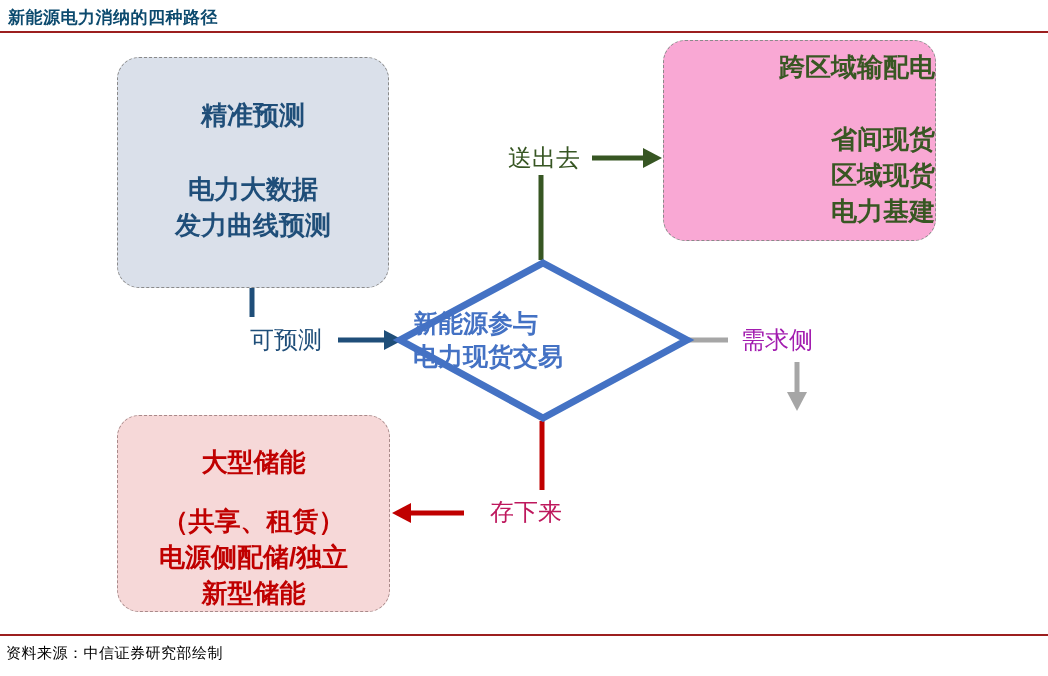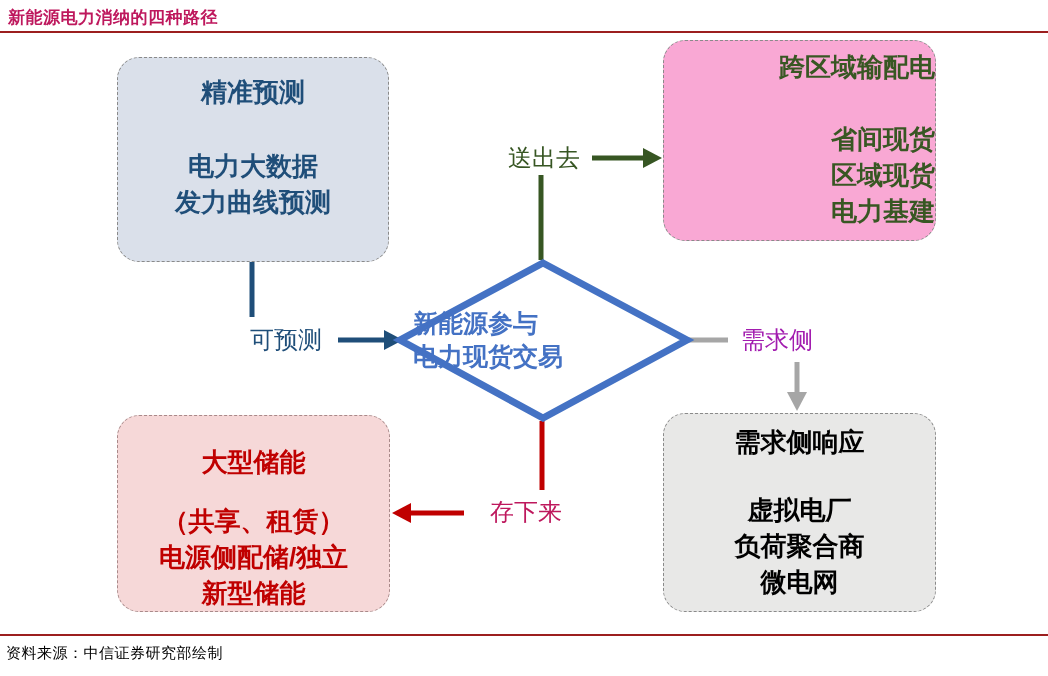--- a/index.html
+++ b/index.html
@@ -13,21 +13,21 @@
     background: #ffffff;
     overflow: hidden;
   }
 
   
   .page-title {
     position: absolute;
     left: 8px; top: 6px;
     font-size: 17px;
     font-weight: bold;
-    color: #be185d;
+    color: #0c4a6e;
     letter-spacing: 0.5px;
   }
   .title-rule {
     position: absolute;
     left: 0; top: 31px;
     width: 1048px; height: 2px;
     background: #9c1f1f;
   }
 
   
@@ -45,21 +45,21 @@
     display: flex;
     flex-direction: column;
     align-items: center;
     text-align: center;
     font-weight: bold;
     font-size: 26px;
     line-height: 36px;
   }
   .box .spacer { height: 36px; }
 
-  .b-tl { left: 117px; top: 57px;  width: 272px; height: 205px; background: #dae0ea; color: #1f4e79; padding-top: 16px; }
+  .b-tl { left: 117px; top: 57px;  width: 272px; height: 231px; background: #dae0ea; color: #1f4e79; padding-top: 39px; }
   .b-tl .spacer { height: 38px; }
   .b-tr { left: 663px; top: 40px;  width: 273px; height: 201px; background: #f9a8d4; color: #385723; padding-top: 8px; align-items: flex-end; }
   .b-bl { left: 117px; top: 415px; width: 273px; height: 197px; background: #f6d8d8; color: #c00000; border-color: #a98a8a; padding-top: 28px; }
   .b-bl .spacer { height: 30px; }
   .b-br { left: 663px; top: 413px; width: 273px; height: 199px; background: #e8e8e7; color: #000000; padding-top: 10px; }
   .b-br .spacer { height: 32px; }
 
   
   .diamond-text {
     position: absolute;
@@ -150,27 +150,20 @@
   </div>
 
   <div class="box b-bl">
     <div>大型储能</div>
     <div class="spacer"></div>
     <div>（共享、租赁）</div>
     <div>电源侧配储/独立</div>
     <div>新型储能</div>
   </div>
 
-  <div class="box b-br">
-    <div>需求侧响应</div>
-    <div class="spacer"></div>
-    <div>虚拟电厂</div>
-    <div>负荷聚合商</div>
-    <div>微电网</div>
-  </div>
 
   <div class="diamond-text">
     <div>新能源参与</div>
     <div>电力现货交易</div>
   </div>
 
   <div class="edge-label lbl-send">送出去</div>
   <div class="edge-label lbl-predict">可预测</div>
   <div class="edge-label lbl-demand">需求侧</div>
   <div class="edge-label lbl-store">存下来</div>

